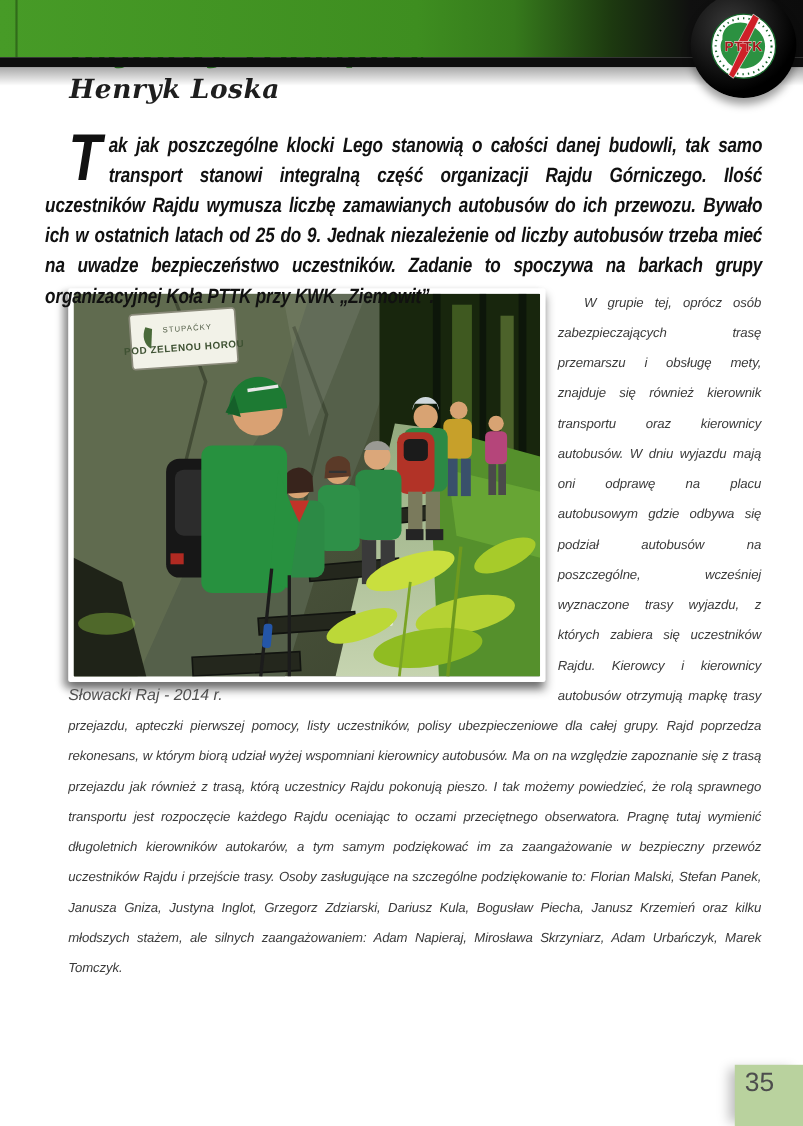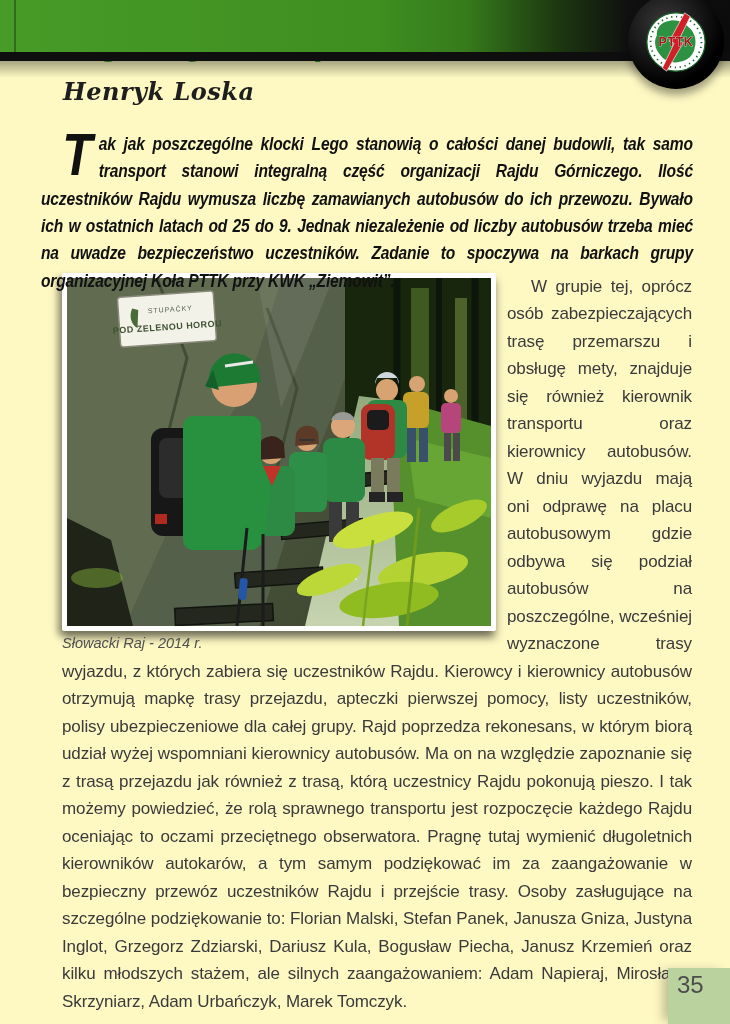--- a/index.html
+++ b/index.html
@@ -1,17 +1,17 @@
 <!DOCTYPE html>
 <html lang="pl"><head>
 <meta charset="utf-8">
 <style>
   html,body{margin:0;padding:0;background:#e8e8e8;}
   .page{
-    position:relative; width:730px; height:1024px; background:#fef9c3;
+    position:relative; width:730px; height:1024px; background:#ffffff;
     overflow:hidden; font-family:"Liberation Sans", sans-serif;
     margin:0 auto;
   }
   
   .header{position:absolute;top:0;left:0;right:0;height:78px;}
   .green-bar{
     position:absolute;left:0;top:0;right:0;height:52px;
     background:linear-gradient(90deg,#479b27 0%,#3e8e20 52%,#367a1c 64%,#1d3a10 76%,#101010 86%,#0c0c0c 100%);
   }
   .accent-line{position:absolute;left:14px;top:0;width:2px;height:52px;background:rgba(0,0,0,.30);}
@@ -25,21 +25,21 @@
     background:radial-gradient(circle at 38% 32%,#3a3a3a,#000 68%);
     box-shadow:0 6px 8px rgba(0,0,0,.38);
   }
   .logo-badge{position:absolute;top:11px;left:645px;width:62px;height:62px;}
   
   .article-title{
     margin:30px 0 0 63px;font-family:"DejaVu Serif",serif;font-style:italic;font-weight:bold;
     font-size:30px;line-height:1.05;color:#3b9e33;letter-spacing:.5px;
   }
   .article-author{
-    margin:17px 0 0 63px;font-family:"DejaVu Serif",serif;font-style:italic;font-weight:bold;
+    margin:6px 0 0 63px;font-family:"DejaVu Serif",serif;font-style:italic;font-weight:bold;
     font-size:24px;line-height:1.05;color:#1e1e1e;letter-spacing:.5px;
   }
   
   .intro-wrap{margin:26px 0 0 41px;width:652px;height:140px;overflow:visible;}
   .intro{
     margin:0;width:795px;transform:scaleX(.82);transform-origin:left top;
     font-weight:bold;font-style:italic;font-size:19px;line-height:27.4px;
     color:#111;text-align:justify;letter-spacing:-.2px;
   }
   .dropcap{
@@ -52,22 +52,22 @@
   .photo-frame{
     background:#fff;padding:5px;border-radius:2px;
     box-shadow:0 7px 9px rgba(0,0,0,.40),-5px 4px 7px rgba(0,0,0,.28);
   }
   .photo-frame svg{display:block;width:424px;height:348px;border-radius:1px;}
   .photo-caption{
     margin:4px 6px 0 0;font-style:italic;
     font-size:14.5px;color:#4f4f4f;line-height:16px;
   }
   .body-text{
-    margin:0;font-size:17px;line-height:27.5px;color:#3a3a3a;
-    text-align:justify;text-indent:24px;letter-spacing:-.1px;
+    margin:0;font-size:12px;line-height:27.5px;color:#3a3a3a;
+    text-align:justify;text-indent:24px;letter-spacing:-.1px;font-style:italic;
   }
   
   .page-number-box{
     position:absolute;right:0;bottom:0;width:62px;height:56px;background:#b9d29e;
     box-shadow:-8px 0 10px -3px rgba(0,0,0,.25);
     font-size:24px;color:#4d4d4d;box-sizing:border-box;padding:3px 0 0 9px;
   }
 </style>
 </head>
 <body>

